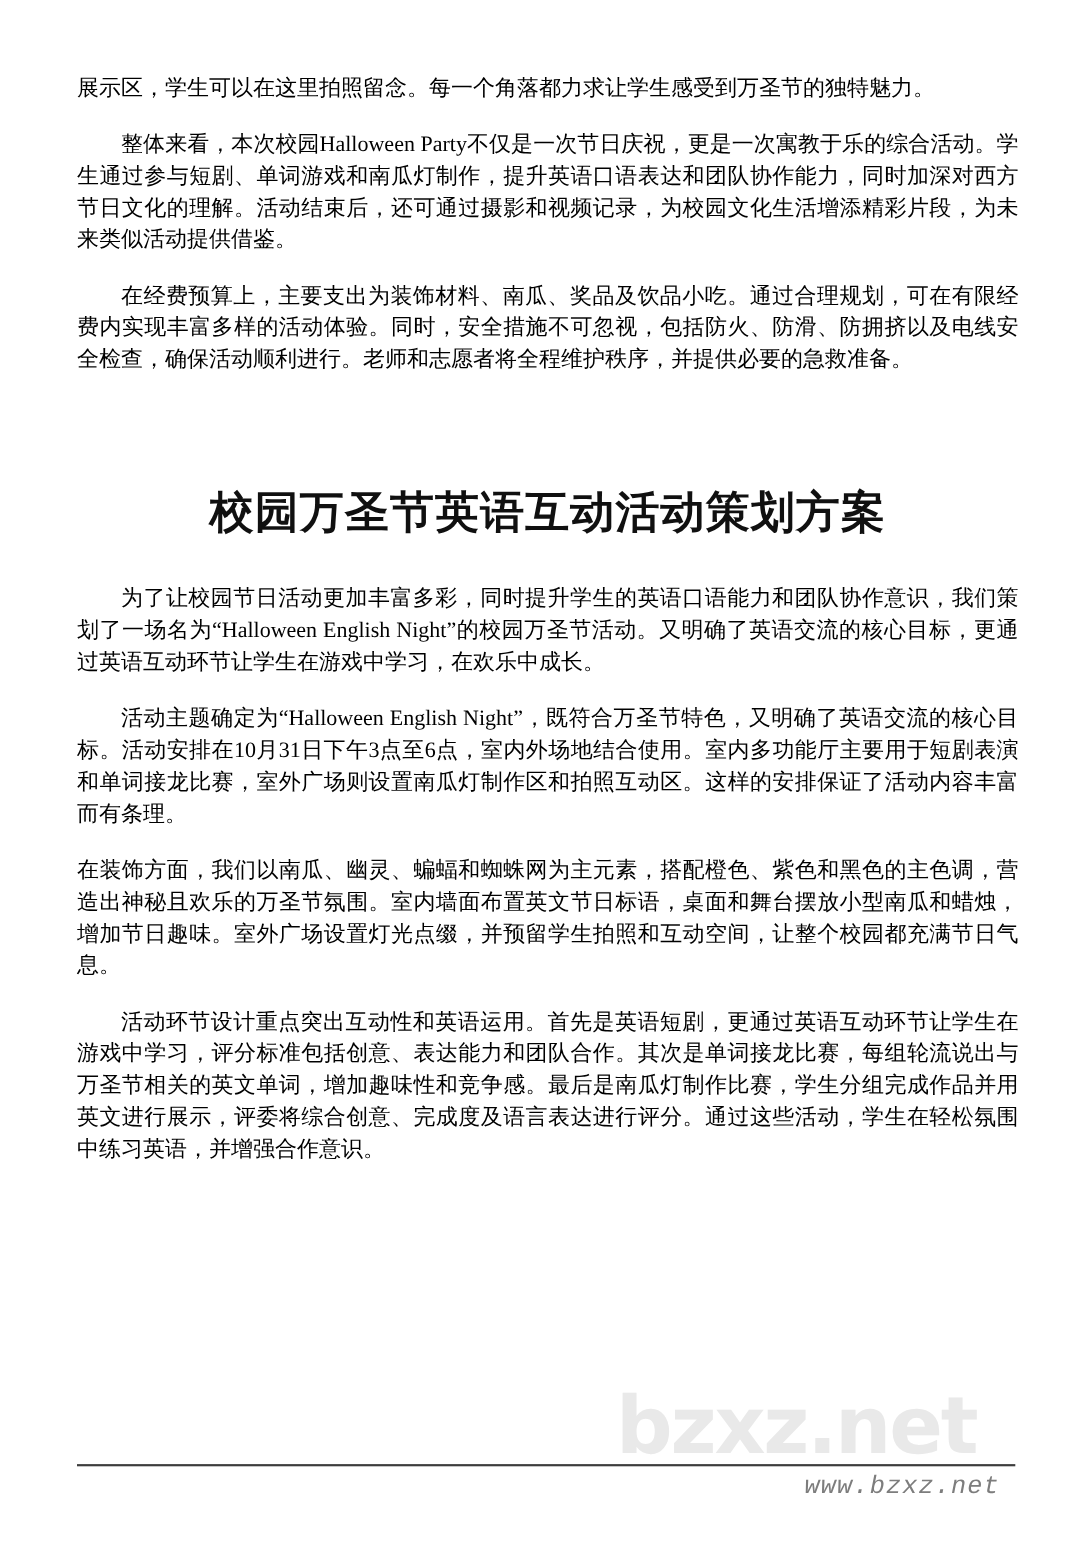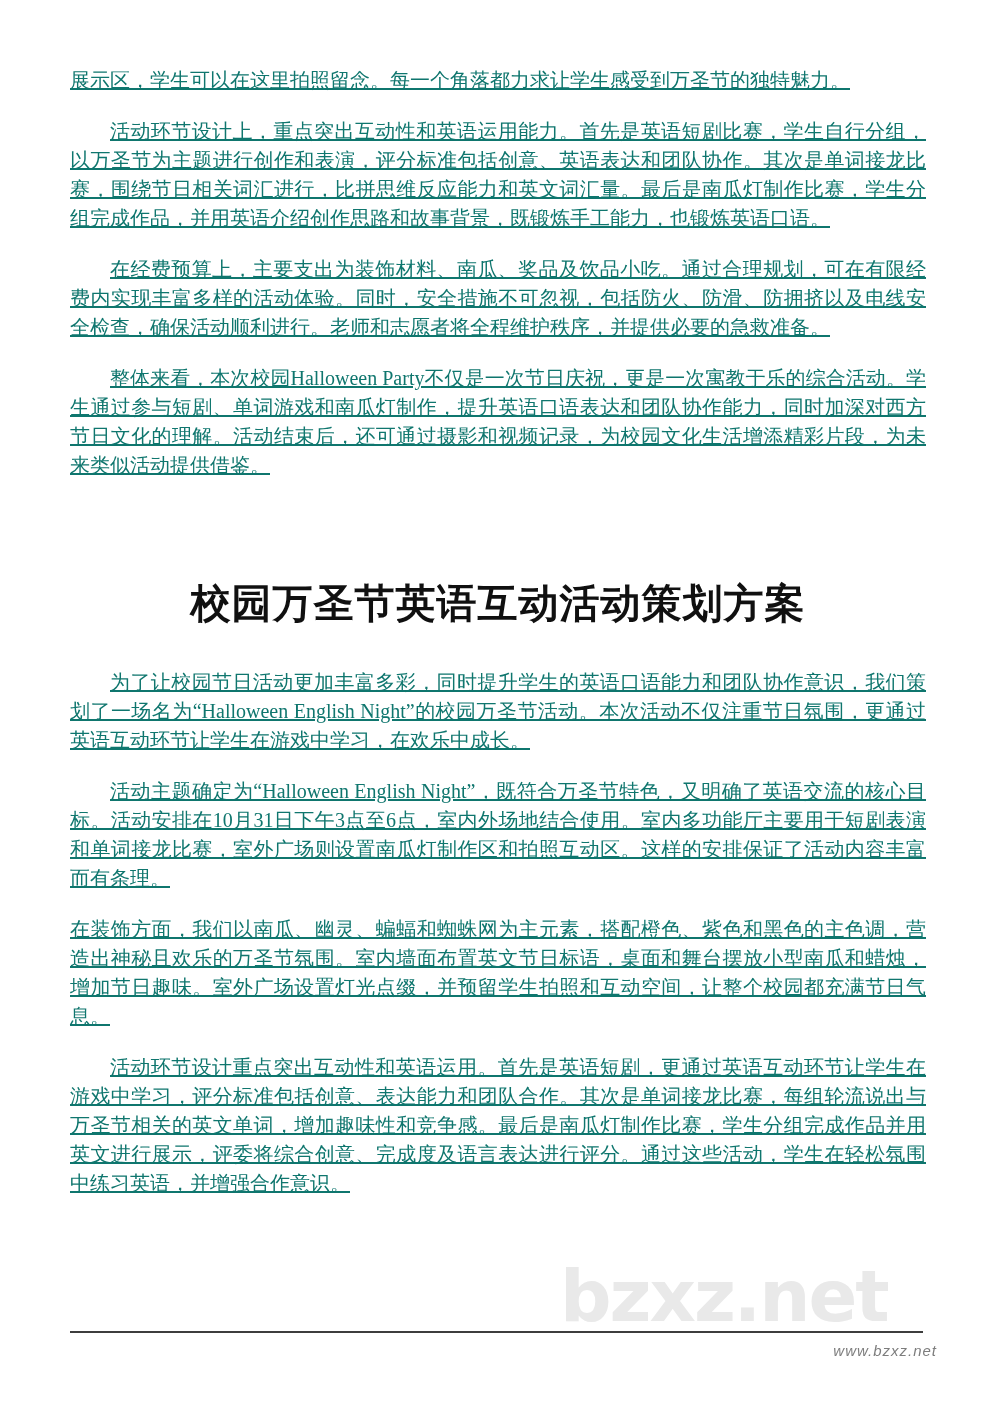--- a/index.html
+++ b/index.html
@@ -20,23 +20,22 @@
     position: absolute;
     left: 70px;
     top: 66px;
     width: 856px;
   }
   .para {
     margin: 0 0 22px 0;
     font-size: 20px;
     line-height: 29px;
     text-align: justify;
-    color: #0f766e;
+    color: #000000;
     word-break: break-all;
-    text-decoration: underline;
   }
   .para.indent {
     text-indent: 2em;
   }
   .title {
     margin: 104px 0 44px 0;
     font-size: 40px;
     line-height: 40px;
     font-weight: bold;
     text-align: center;
@@ -63,49 +62,48 @@
     position: absolute;
     left: 70px;
     top: 1331px;
     width: 853px;
     height: 2px;
     background: #3d3d3d;
   }
   .footer-url {
     position: absolute;
     top: 1340px;
-    right: 56px;
-    font-family: Liberation Sans, sans-serif;
+    right: 84px;
+    font-family: Liberation Mono, monospace;
     font-style: italic;
-    font-size: 15px;
+    font-size: 23px;
     line-height: 22px;
     color: #7d7d7d;
     letter-spacing: 1px;
   }
 </style>
 </head>
 <body>
 
 <div class="page">
 
   <div class="watermark">bzxz.net</div>
 
   <div class="content">
 
     <p class="para">展示区，学生可以在这里拍照留念。每一个角落都力求让学生感受到万圣节的独特魅力。</p>
 
-    <p class="para indent">活动环节设计上，重点突出互动性和英语运用能力。首先是英语短剧比赛，学生自行分组，以万圣节为主题进行创作和表演，评分标准包括创意、英语表达和团队协作。其次是单词接龙比赛，围绕节日相关词汇进行，比拼思维反应能力和英文词汇量。最后是南瓜灯制作比赛，学生分组完成作品，并用英语介绍创作思路和故事背景，既锻炼手工能力，也锻炼英语口语。</p>
+
+    <p class="para indent">整体来看，本次校园Halloween Party不仅是一次节日庆祝，更是一次寓教于乐的综合活动。学生通过参与短剧、单词游戏和南瓜灯制作，提升英语口语表达和团队协作能力，同时加深对西方节日文化的理解。活动结束后，还可通过摄影和视频记录，为校园文化生活增添精彩片段，为未来类似活动提供借鉴。</p>
 
     <p class="para indent">在经费预算上，主要支出为装饰材料、南瓜、奖品及饮品小吃。通过合理规划，可在有限经费内实现丰富多样的活动体验。同时，安全措施不可忽视，包括防火、防滑、防拥挤以及电线安全检查，确保活动顺利进行。老师和志愿者将全程维护秩序，并提供必要的急救准备。</p>
 
-    <p class="para indent">整体来看，本次校园Halloween Party不仅是一次节日庆祝，更是一次寓教于乐的综合活动。学生通过参与短剧、单词游戏和南瓜灯制作，提升英语口语表达和团队协作能力，同时加深对西方节日文化的理解。活动结束后，还可通过摄影和视频记录，为校园文化生活增添精彩片段，为未来类似活动提供借鉴。</p>
-
     <h1 class="title">校园万圣节英语互动活动策划方案</h1>
 
-    <p class="para indent">为了让校园节日活动更加丰富多彩，同时提升学生的英语口语能力和团队协作意识，我们策划了一场名为“Halloween English Night”的校园万圣节活动。本次活动不仅注重节日氛围，更通过英语互动环节让学生在游戏中学习，在欢乐中成长。</p>
+    <p class="para indent">为了让校园节日活动更加丰富多彩，同时提升学生的英语口语能力和团队协作意识，我们策划了一场名为“Halloween English Night”的校园万圣节活动。又明确了英语交流的核心目标，更通过英语互动环节让学生在游戏中学习，在欢乐中成长。</p>
 
     <p class="para indent">活动主题确定为“Halloween English Night”，既符合万圣节特色，又明确了英语交流的核心目标。活动安排在10月31日下午3点至6点，室内外场地结合使用。室内多功能厅主要用于短剧表演和单词接龙比赛，室外广场则设置南瓜灯制作区和拍照互动区。这样的安排保证了活动内容丰富而有条理。</p>
 
     <p class="para">在装饰方面，我们以南瓜、幽灵、蝙蝠和蜘蛛网为主元素，搭配橙色、紫色和黑色的主色调，营造出神秘且欢乐的万圣节氛围。室内墙面布置英文节日标语，桌面和舞台摆放小型南瓜和蜡烛，增加节日趣味。室外广场设置灯光点缀，并预留学生拍照和互动空间，让整个校园都充满节日气息。</p>
 
     <p class="para indent">活动环节设计重点突出互动性和英语运用。首先是英语短剧，更通过英语互动环节让学生在游戏中学习，评分标准包括创意、表达能力和团队合作。其次是单词接龙比赛，每组轮流说出与万圣节相关的英文单词，增加趣味性和竞争感。最后是南瓜灯制作比赛，学生分组完成作品并用英文进行展示，评委将综合创意、完成度及语言表达进行评分。通过这些活动，学生在轻松氛围中练习英语，并增强合作意识。</p>
 
 
   </div>
 

